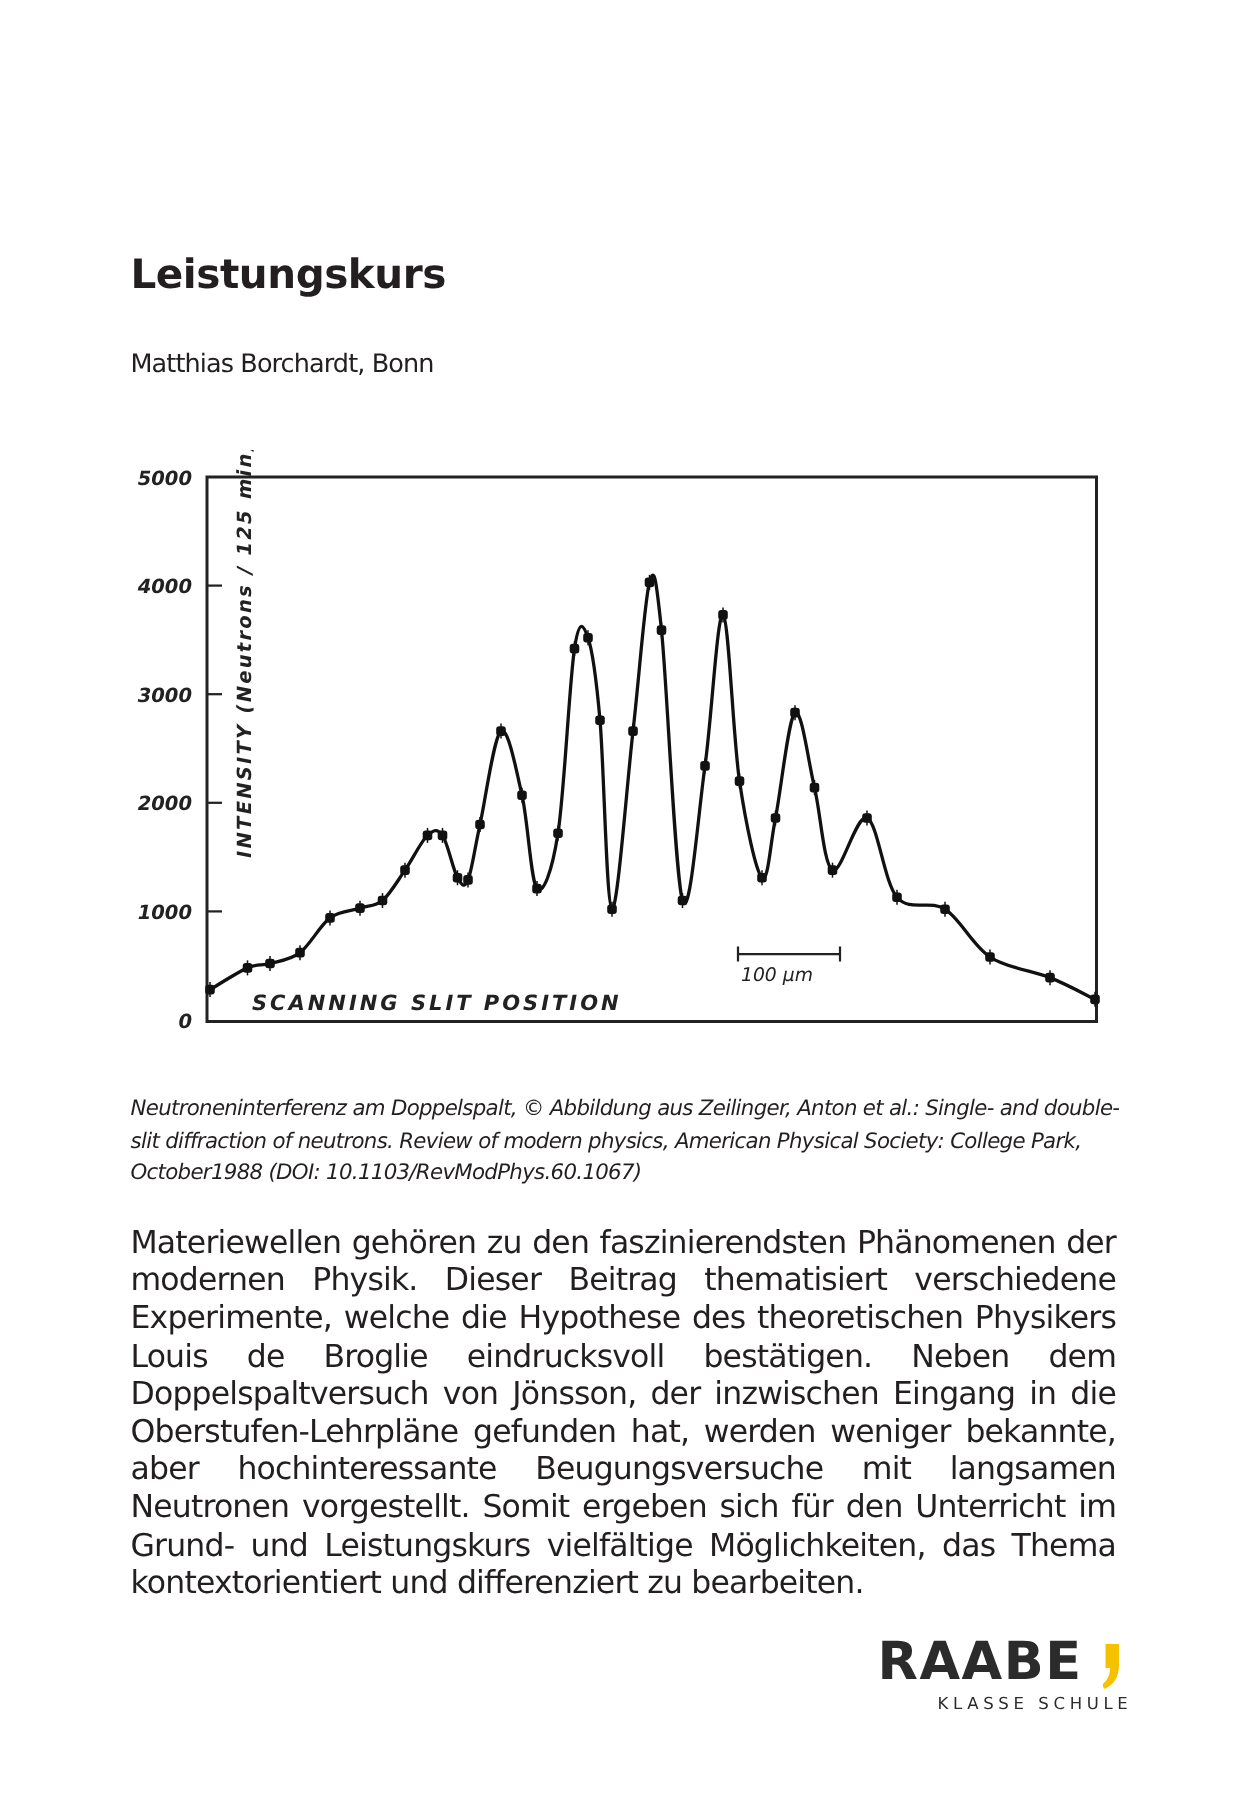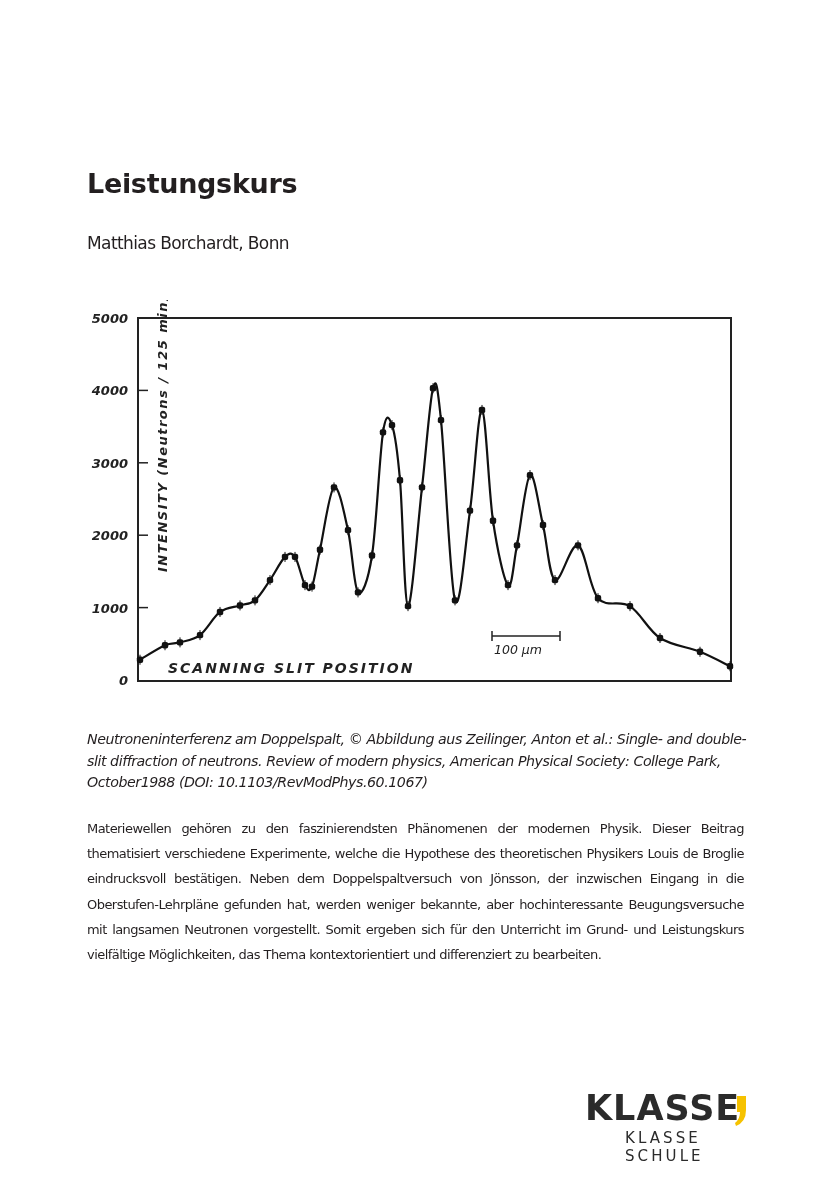--- a/index.html
+++ b/index.html
@@ -7,28 +7,28 @@
          font-family: "Liberation Sans", "DejaVu Sans", sans-serif; color: #231f20; }
   .title { position: absolute; left: 87px; top: 168px; font-size: 27px; font-weight: bold;
            letter-spacing: -0.3px; color: #231f20; font-family: "DejaVu Sans", sans-serif; }
   .author { position: absolute; left: 87px; top: 231px; font-size: 17px; line-height: 25px;
             color: #231f20; font-family: "DejaVu Sans", sans-serif; letter-spacing: -0.6px; }
   .figure { position: absolute; left: 80px; top: 300px; width: 680px; height: 400px; }
   .figure svg { display: block; }
   .caption { position: absolute; left: 87px; top: 713px; width: 670px; font-size: 14.2px;
              line-height: 21.5px; font-style: italic; color: #231f20; letter-spacing: -0.45px;
              font-family: "DejaVu Sans", sans-serif; margin-top: 16px; }
-  .body-text { position: absolute; left: 87px; top: 816px; width: 657px; font-size: 13px;
+  .body-text { position: absolute; left: 87px; top: 816px; width: 657px; font-size: 21px;
                line-height: 25.2px; text-align: justify; color: #231f20; letter-spacing: -0.55px;
                font-family: "DejaVu Sans", sans-serif; }
   .logo { position: absolute; left: 585px; top: 1088px; width: 170px; height: 60px; }
   .logo-word { font-family: "DejaVu Sans", sans-serif; font-size: 35px; font-weight: bold;
                letter-spacing: 1px; color: #2b2b2b; position: absolute; left: 0; top: 0; }
   .logo-comma { position: absolute; left: 150px; top: 8px; width: 11px; height: 30px; }
-  .logo-tag { position: absolute; left: 40px; top: 41px; font-size: 15px; letter-spacing: 3.1px;
+  .logo-tag { position: absolute; left: 40px; top: 41px; font-size: 11px; letter-spacing: 3.1px;
               color: #2b2b2b; font-family: "DejaVu Sans", sans-serif; }
 </style>
 </head>
 <body>
 
 <div class="title">Leistungskurs</div>
 
 <div class="author">
   <div>Matthias Borchardt, Bonn</div>
 </div>
@@ -140,18 +140,18 @@
         <rect x="646.8" y="363.044" width="6.4" height="6.4" rx="2" fill="#111"></rect>
       </g>
   </svg>
 </div>
 
 <div class="caption">Neutroneninterferenz am Doppelspalt, © Abbildung aus Zeilinger, Anton et al.: Single- and double-slit diffraction of neutrons. Review of modern physics, American Physical Society: College Park, October1988 (DOI: 10.1103/RevModPhys.60.1067)</div>
 
 <div class="body-text">Materiewellen gehören zu den faszinierendsten Phänomenen der modernen Physik. Dieser Beitrag thematisiert verschiedene Experimente, welche die Hypothese des theo­retischen Physikers Louis de Broglie eindrucksvoll bestätigen. Neben dem Doppelspalt­versuch von Jönsson, der inzwischen Eingang in die Oberstufen-Lehrpläne gefunden hat, werden weniger bekannte, aber hochinteressante Beugungsversuche mit langsamen Neutronen vorgestellt. Somit ergeben sich für den Unterricht im Grund- und Leistungskurs vielfältige Möglichkeiten, das Thema kontextorientiert und differenziert zu bearbeiten.</div>
 
 <div class="logo">
-  <div class="logo-word">KLASSE</div>
+  <div class="logo-word">RAABE</div>
   <svg class="logo-comma" viewBox="0 0 11 30">
     <path d="M2 0 H11 V14 Q11 26 1 30 L0 27 Q5 23 5 16 H2 Z" fill="#f6c200"></path>
   </svg>
   <div class="logo-tag">KLASSE SCHULE</div>
 </div>
 
 </body></html>

